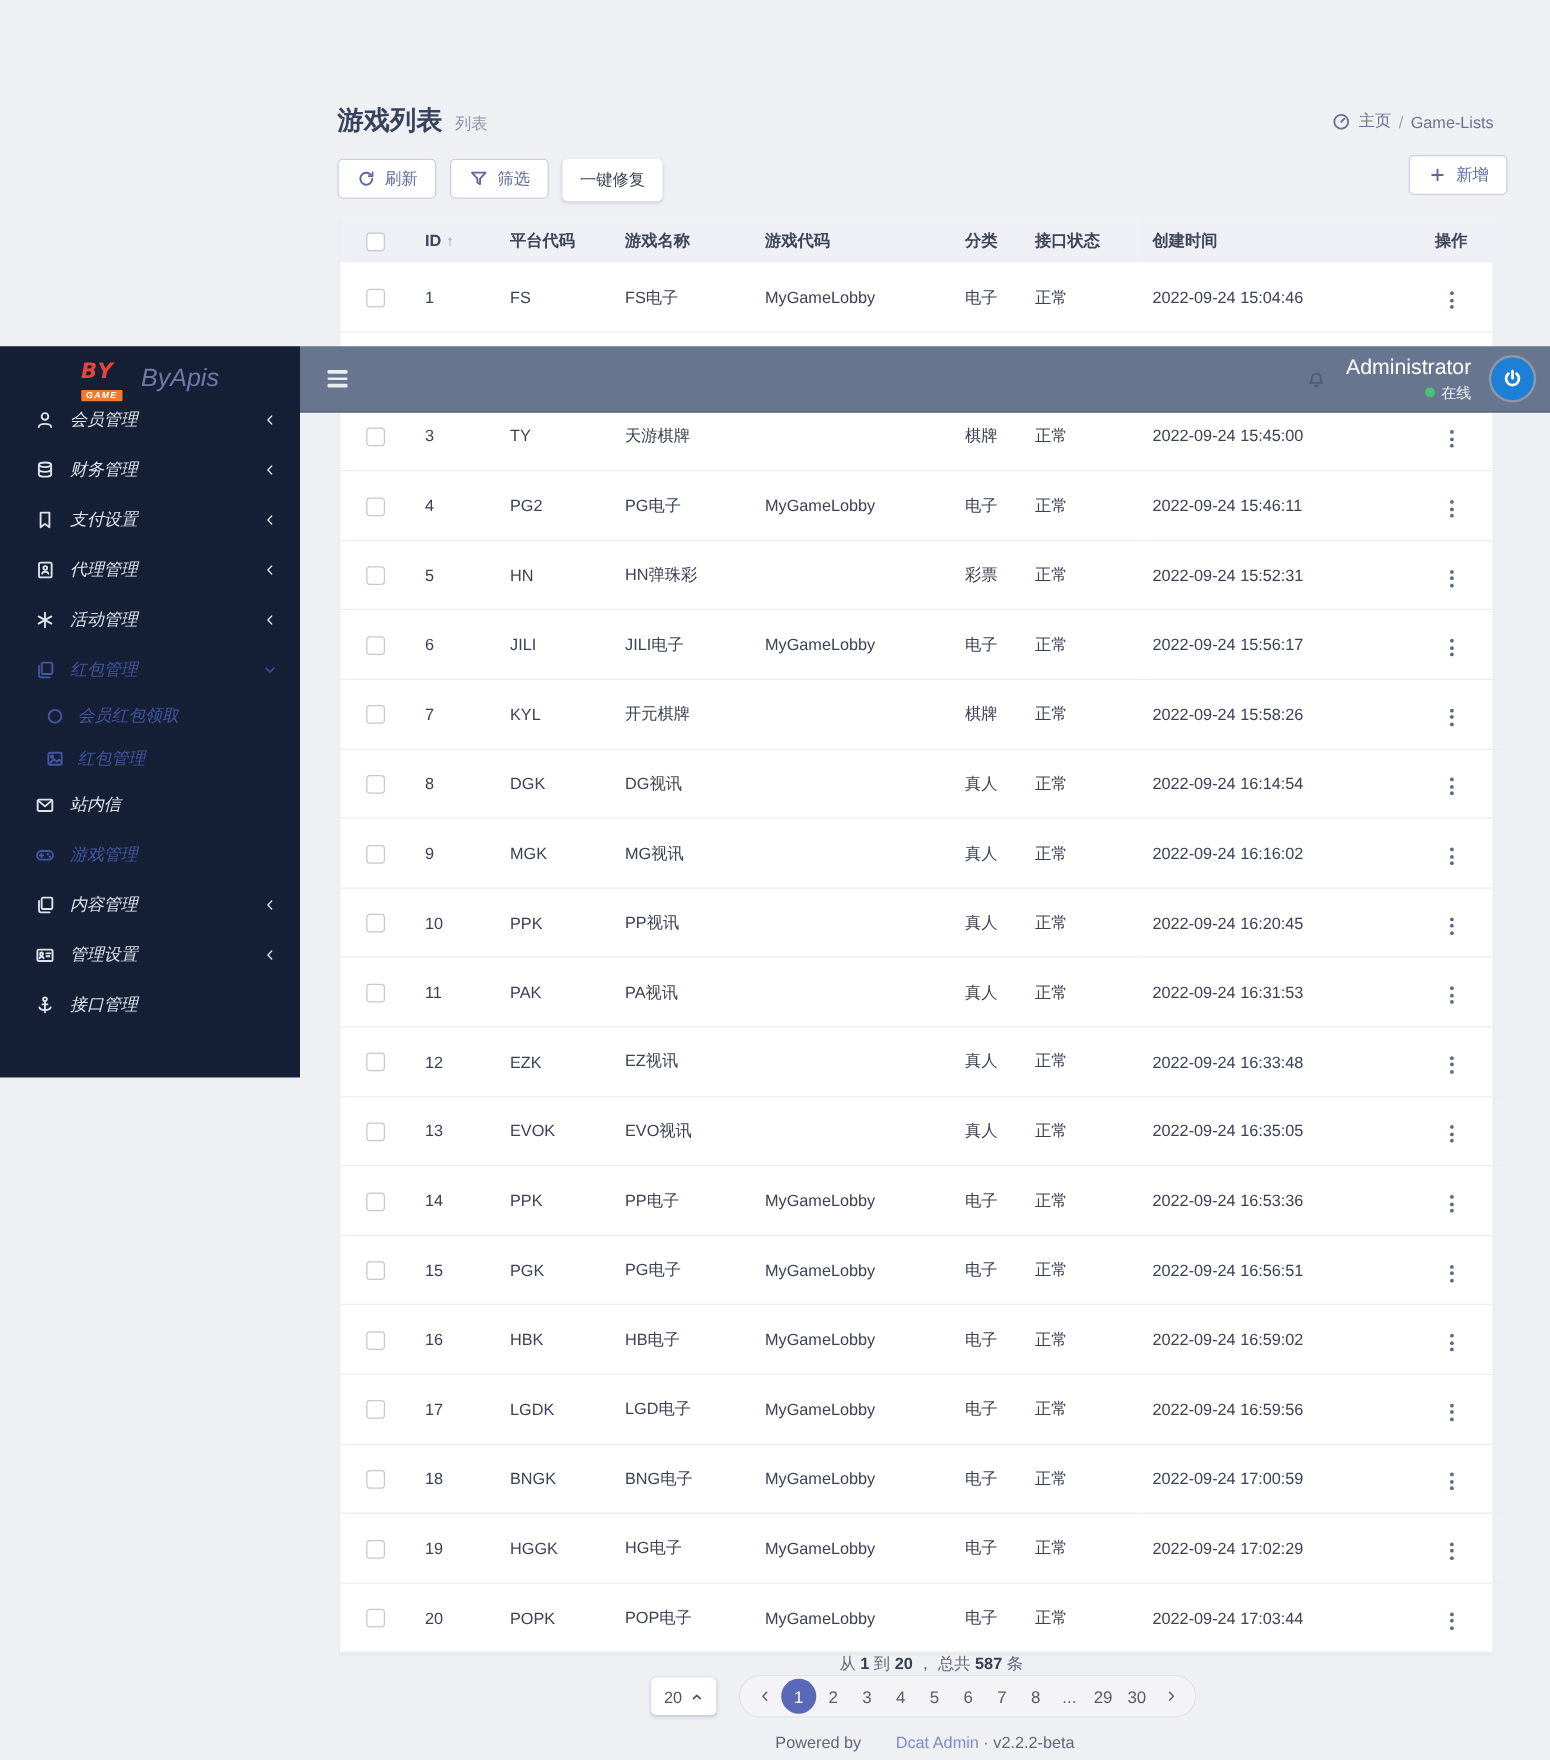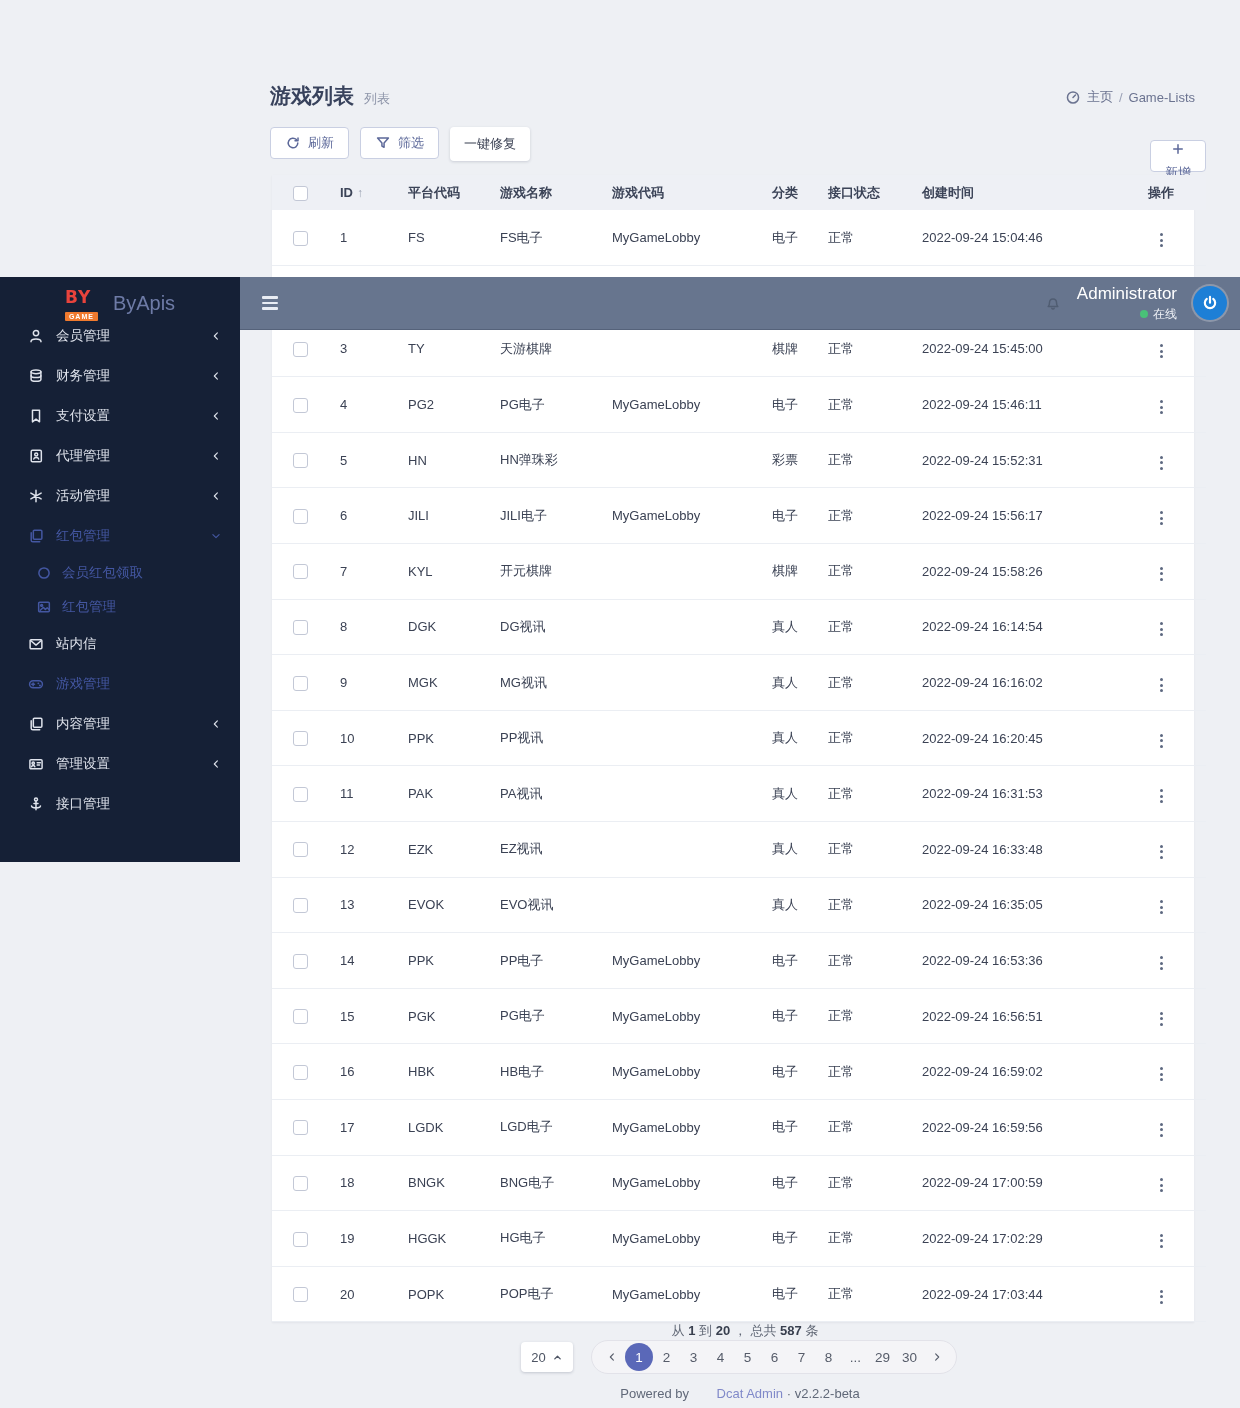--- a/index.html
+++ b/index.html
@@ -18,21 +18,21 @@
   #breadcrumb { position:absolute; top:88px; right:45px; display:flex; align-items:center; gap:6px;
     font-size:13px; color:#6b7390; }
   #breadcrumb .sep { color:#9aa0b5; }
   #breadcrumb .icn { display:inline-flex; color:#6b7390; }
   
   #toolbar { position:absolute; left:270px; top:127px; display:flex; gap:11px; }
   .btn { display:inline-flex; align-items:center; gap:7px; height:32px; padding:0 14px;
     border-radius:4px; font-size:13px; cursor:pointer; background:#fff; }
   .btn.outline { border:1px solid #c9cfe2; color:#5c6899; }
   .btn.plain { border:none; box-shadow:0 1px 3px rgba(40,50,80,.18); color:#3c4254; height:34px; }
-  #add-btn { position:absolute; top:140px; right:34px;flex-direction:column; }
+  #add-btn { position:absolute; top:124px; right:34px; }
   .icn svg { display:block; }
   
   #card { position:absolute; left:272px; top:175px; width:922px; background:#fff;
     box-shadow:0 1px 2px rgba(30,40,70,.06); z-index:1; }
   table { border-collapse:collapse; table-layout:fixed; width:934px; }
   col.c-check{width:56px} col.c-id{width:68px} col.c-plat{width:92px} col.c-name{width:112px}
   col.c-code{width:160px} col.c-cat{width:56px} col.c-stat{width:94px} col.c-time{width:206px} col.c-op{width:90px}
   thead th { height:35px; background:#eef0f5; font-size:13px; font-weight:bold; color:#3c4458;
     text-align:left; padding:0 12px; white-space:nowrap; }
   thead th.center, td.center { text-align:center; padding:0; }
@@ -71,21 +71,21 @@
   #bell { color:#505d72; cursor:pointer; }
   #user-block { text-align:right; line-height:1.35; }
   #user-name { font-size:17px; color:#ffffff; }
   #user-status { font-size:12px; color:#f2f4f8; display:flex; align-items:center; justify-content:flex-end; gap:5px; }
   #user-status .dot { width:8px; height:8px; border-radius:50%; background:#49c178; display:inline-block; }
   #avatar { width:34px; height:34px; border-radius:50%; background:#1d7fd6; color:#fff;
     display:flex; align-items:center; justify-content:center; cursor:pointer;
     box-shadow:0 0 0 2px rgba(255,255,255,.25); }
   
   #sidebar { position:absolute; left:0; top:277px; width:240px; height:585px; background:#152036;
-    z-index:6; overflow:hidden; }
+    z-index:6; overflow:hidden;font-style:italic; }
   #logo-row { height:53px; display:flex; align-items:center; justify-content:center; gap:10px; }
   #logo-badge { width:38px; height:34px; position:relative; }
   #logo-badge .by { font-size:17px; font-weight:bold; color:#e8433c; letter-spacing:1px;
     font-family:"DejaVu Sans",sans-serif; }
   #logo-badge .game { position:absolute; left:0; bottom:0; background:#f07a2e; color:#fff;
     font-size:7px; font-weight:bold; padding:1px 4px; letter-spacing:1px; border-radius:1px; }
   #logo-text { font-size:20px; color:#6e7ba7; }
   #menu { margin-top:0; }
   .m-item { height:40px; display:flex; align-items:center; color:#dfe3ec; cursor:pointer;
     padding-left:28px; position:relative; font-size:13.5px; }

